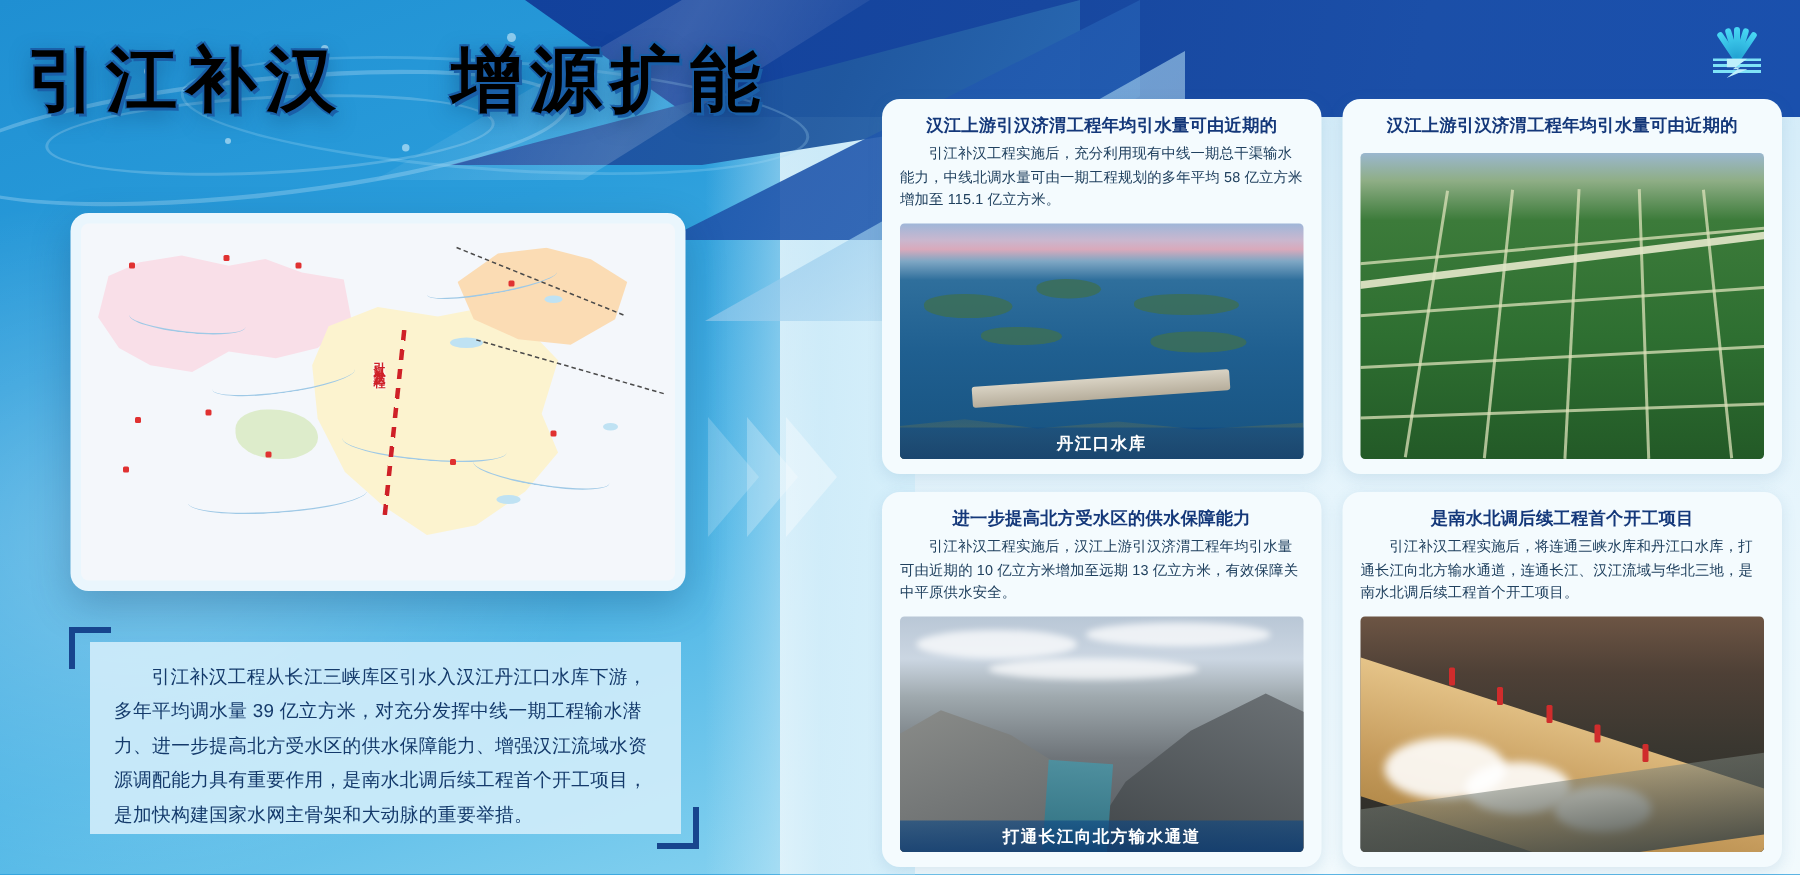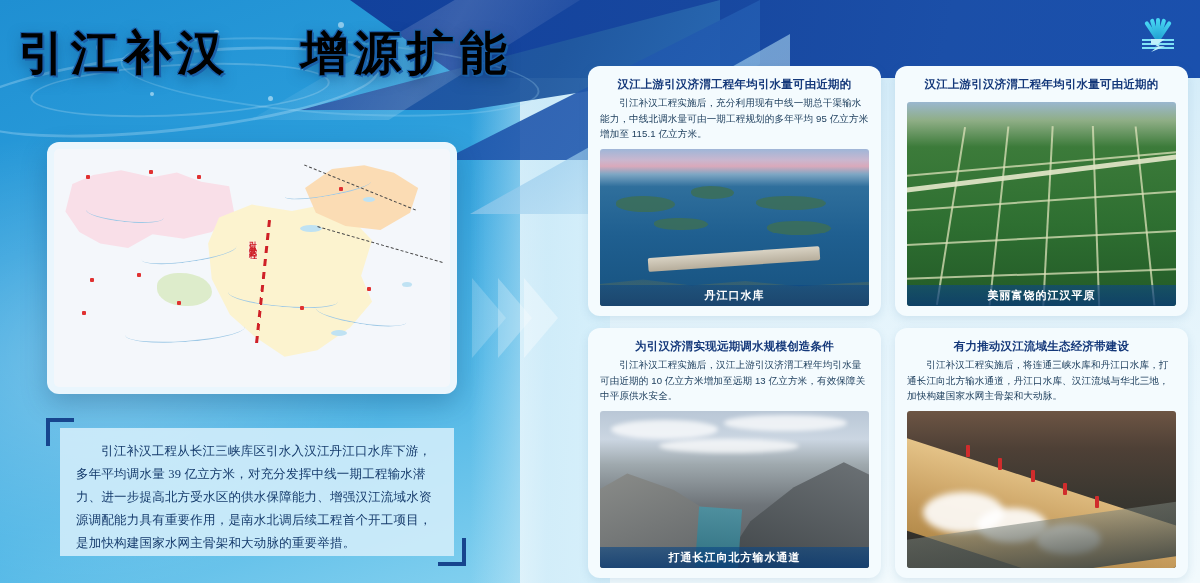--- a/index.html
+++ b/index.html
@@ -190,21 +190,21 @@
   .arrows i:nth-child(3){ left:52px; opacity:.85; }
 
   
   .desc-wrap { position:absolute; left:46px; top:418px; width:420px; height:148px; }
   .desc-box {
     position:absolute; left:14px; top:10px; width:394px; height:128px;
     background:rgba(212,238,250,.88);
     padding:12px 16px 10px 16px;
     color:#143a6b; font-size:12.5px; line-height:23px; letter-spacing:.2px;
   }
-  .desc-box p { text-indent:2em;font-family:Liberation Serif, serif; }
+  .desc-box p { text-indent:2em; }
   .corner { position:absolute; width:28px; height:28px; }
   .corner.tl { left:0; top:0; border-left:4px solid #17458e; border-top:4px solid #17458e; }
   .corner.br { right:0; bottom:0; border-right:4px solid #17458e; border-bottom:4px solid #17458e; }
 
   
   .cards {
     position:absolute; left:588px; top:66px; width:600px; height:512px;
     display:grid; grid-template-columns:1fr 1fr; grid-template-rows:1fr 1fr;
     gap:12px 14px;
   }
@@ -400,21 +400,21 @@
     <div class="corner br"></div>
     <div class="desc-box">
       <p>引江补汉工程从长江三峡库区引水入汉江丹江口水库下游，多年平均调水量 39 亿立方米，对充分发挥中线一期工程输水潜力、进一步提高北方受水区的供水保障能力、增强汉江流域水资源调配能力具有重要作用，是南水北调后续工程首个开工项目，是加快构建国家水网主骨架和大动脉的重要举措。</p>
     </div>
   </div>
 
   <div class="cards">
 
     <div class="card">
       <div class="card-title">汉江上游引汉济渭工程年均引水量可由近期的</div>
-      <div class="card-body">引江补汉工程实施后，充分利用现有中线一期总干渠输水能力，中线北调水量可由一期工程规划的多年平均 95 亿立方米增加至 115.1 亿立方米。</div>
+      <div class="card-body">引江补汉工程实施后，充分利用现有中线一期总干渠输水能力，中线北调水量可由一期工程规划的多年平均 58 亿立方米增加至 115.1 亿立方米。</div>
       <div class="photo ph1">
         <div class="isl" style="left:6%;top:30%;width:22%;height:10%;"></div>
         <div class="isl" style="left:34%;top:24%;width:16%;height:8%;"></div>
         <div class="isl" style="left:58%;top:30%;width:26%;height:9%;"></div>
         <div class="isl" style="left:20%;top:44%;width:20%;height:8%;"></div>
         <div class="isl" style="left:62%;top:46%;width:24%;height:9%;"></div>
         <div class="dam"></div>
         <div class="shore"></div>
         <div class="caption">丹江口水库</div>
       </div>
@@ -426,41 +426,40 @@
         <div class="grid-h" style="top:30%;transform:rotate(-5deg);"></div>
         <div class="grid-h" style="top:48%;transform:rotate(-4deg);"></div>
         <div class="grid-h" style="top:66%;transform:rotate(-3deg);"></div>
         <div class="grid-h" style="top:84%;transform:rotate(-2deg);"></div>
         <div class="grid-v" style="left:16%;transform:rotate(9deg);"></div>
         <div class="grid-v" style="left:34%;transform:rotate(6deg);"></div>
         <div class="grid-v" style="left:52%;transform:rotate(3deg);"></div>
         <div class="grid-v" style="left:70%;transform:rotate(-2deg);"></div>
         <div class="grid-v" style="left:88%;transform:rotate(-6deg);"></div>
         <div class="road"></div>
-        <div class="caption">美丽富饶的江汉平原</div>
       </div>
     </div>
 
     <div class="card">
-      <div class="card-title">为引汉济渭实现远期调水规模创造条件</div>
+      <div class="card-title">进一步提高北方受水区的供水保障能力</div>
       <div class="card-body">引江补汉工程实施后，汉江上游引汉济渭工程年均引水量可由近期的 10 亿立方米增加至远期 13 亿立方米，有效保障关中平原供水安全。</div>
       <div class="photo ph3">
         <div class="cloud" style="left:4%;top:6%;width:40%;height:12%;"></div>
         <div class="cloud" style="left:46%;top:3%;width:46%;height:10%;"></div>
         <div class="cloud" style="left:22%;top:18%;width:52%;height:9%;"></div>
         <div class="mt-l"></div>
         <div class="mt-r"></div>
         <div class="water"></div>
         <div class="caption">打通长江向北方输水通道</div>
       </div>
     </div>
 
     <div class="card">
-      <div class="card-title">有力推动汉江流域生态经济带建设</div>
-      <div class="card-body">引江补汉工程实施后，将连通三峡水库和丹江口水库，打通长江向北方输水通道，丹江口水库、汉江流域与华北三地，加快构建国家水网主骨架和大动脉。</div>
+      <div class="card-title">是南水北调后续工程首个开工项目</div>
+      <div class="card-body">引江补汉工程实施后，将连通三峡水库和丹江口水库，打通长江向北方输水通道，连通长江、汉江流域与华北三地，是南水北调后续工程首个开工项目。</div>
       <div class="photo ph4">
         <div class="body"></div>
         <div class="crane" style="left:22%;top:22%;"></div>
         <div class="crane" style="left:34%;top:30%;"></div>
         <div class="crane" style="left:46%;top:38%;"></div>
         <div class="crane" style="left:58%;top:46%;"></div>
         <div class="crane" style="left:70%;top:54%;"></div>
         <div class="spray" style="left:6%;top:52%;width:30%;height:26%;"></div>
         <div class="spray" style="left:26%;top:62%;width:26%;height:22%;"></div>
         <div class="spray" style="left:48%;top:72%;width:24%;height:20%;"></div>

